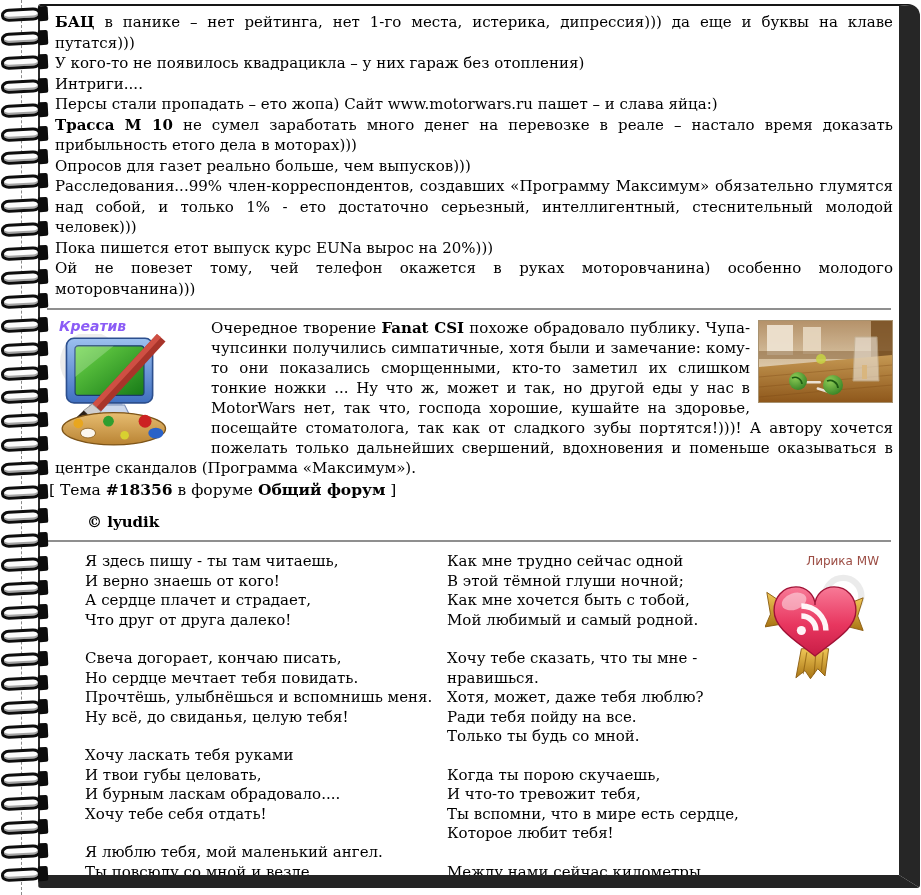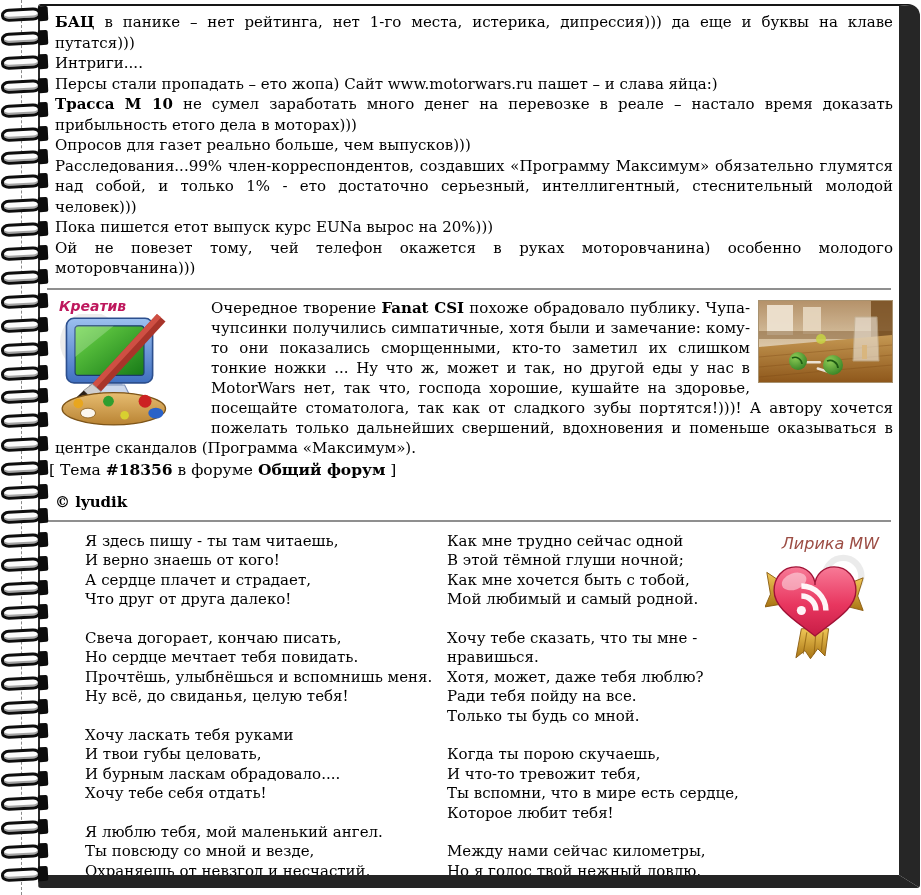--- a/index.html
+++ b/index.html
@@ -39,21 +39,21 @@
   .topic-line{clear:left;font-size:15.5px;margin:2px 0 0 -6px;}
   .b{font-weight:bold;}
 
   
   .poems{display:flex;margin-top:10px;}
   .poem-col{font-size:15px;line-height:19.5px;}
   .poem-col.left{width:392px;padding-left:30px;box-sizing:border-box;}
   .poem-col.right{width:316px;}
   .stanza{white-space:pre-line;margin:0 0 19px 0;}
   .lyrics-area{flex:1;position:relative;}
-  .lyrics-label{position:absolute;top:2px;right:14px;font-size:16px;font-style:italic;
+  .lyrics-label{position:absolute;top:2px;right:14px;font-size:12px;
                 font-family:"DejaVu Sans","Liberation Sans",sans-serif;}
   .heart-wrap{position:absolute;top:18px;right:28px;width:100px;height:112px;}
 </style>
 </head>
 <body>
 
 <div id="stage">
 
   <div class="spiral">
     <div class="spine-line"></div>
@@ -205,35 +205,36 @@
         <span class="loop"></span>
         <span class="cap"></span>
       </div>
     </div>
 
   <div class="page">
     <div class="content">
 
       <div class="news">
         <p><span class="lead">БАЦ</span><span> в панике – нет рейтинга, нет 1-го места, истерика, дипрессия))) да еще и буквы на клаве путатся)))</span></p>
+        <p><span class="lead"></span><span>У кого-то не появилось квадрацикла – у них гараж без отопления)</span></p>
         <p><span class="lead"></span><span>Интриги....</span></p>
         <p><span class="lead"></span><span>Персы стали пропадать – ето жопа) Сайт www.motorwars.ru пашет – и слава яйца:)</span></p>
         <p><span class="lead">Трасса М 10</span><span> не сумел заработать много денег на перевозке в реале – настало время доказать прибыльность етого дела в моторах)))</span></p>
         <p><span class="lead"></span><span>Опросов для газет реально больше, чем выпусков)))</span></p>
         <p><span class="lead"></span><span>Расследования...99% член-корреспондентов, создавших «Программу Максимум» обязательно глумятся над собой, и только 1% - ето достаточно серьезный, интеллигентный, стеснительный молодой человек)))</span></p>
         <p><span class="lead"></span><span>Пока пишется етот выпуск курс EUNа вырос на 20%)))</span></p>
         <p><span class="lead"></span><span>Ой не повезет тому, чей телефон окажется в руках моторовчанина) особенно молодого моторовчанина)))</span></p>
       </div>
 
       <hr class="rule">
 
       <div class="creative">
 
         <div class="creative-left">
-          <div class="creative-label" style="color:#be185d;">Креатив</div>
+          <div class="creative-label" style="color:#8b5cf6;">Креатив</div>
           
           <svg width="138" height="112" viewBox="0 0 124 104">
             <defs>
               <linearGradient id="mon" x1="0" y1="0" x2="0" y2="1">
                 <stop offset="0" stop-color="#9cc0ef"></stop>
                   <stop offset="1" stop-color="#3f6fc0"></stop>
               </linearGradient>
               <linearGradient id="scr" x1="0" y1="0" x2="1" y2="1">
                 <stop offset="0" stop-color="#6fd84a"></stop>
                   <stop offset="1" stop-color="#177a17"></stop>
@@ -294,21 +295,21 @@
           <rect x="58" y="66" width="15" height="2.4" rx="1.2" fill="#f3efe6" transform="rotate(18 58 66)"></rect>
           <circle cx="74" cy="64" r="10" fill="url(#lolli)"></circle>
           <path d="M68,60 a8,8 0 0 1 11,7" stroke="#145c14" stroke-width="1.8" fill="none"></path>
           <rect x="0" y="0" width="133" height="81" fill="#884400" opacity="0.08"></rect>
         </svg>
 
         <p class="creative-text"><span>Очередное творение </span><span class="b">Fanat CSI</span><span> похоже обрадовало публику. Чупа-чупсинки получились симпатичные, хотя были и замечание: кому-то они показались сморщенными, кто-то заметил их слишком тонкие ножки ... Ну что ж, может и так, но другой еды у нас в MotorWars нет, так что, господа хорошие, кушайте на здоровье, посещайте стоматолога, так как от сладкого зубы портятся!)))! А автору хочется пожелать только дальнейших свершений, вдохновения и поменьше оказываться в центре скандалов (Программа «Максимум»).</span></p>
 
         <p class="topic-line"><span>[ Тема </span><span class="b">#18356</span><span> в форуме </span><span class="b">Общий форум</span><span> ]</span></p>
 
-        <p class="sig" style="clear:both;margin-top:14px;">© lyudik</p>
+        <p class="sig" style="clear:both;margin-top:14px;margin-left:32px;">© lyudik</p>
       </div>
 
       <hr class="rule">
 
       <div class="poems">
         <div class="poem-col left">
           <div class="stanza">Я здесь пишу - ты там читаешь,
 И верно знаешь от кого!
 А сердце плачет и страдает,
 Что друг от друга далеко!</div>

